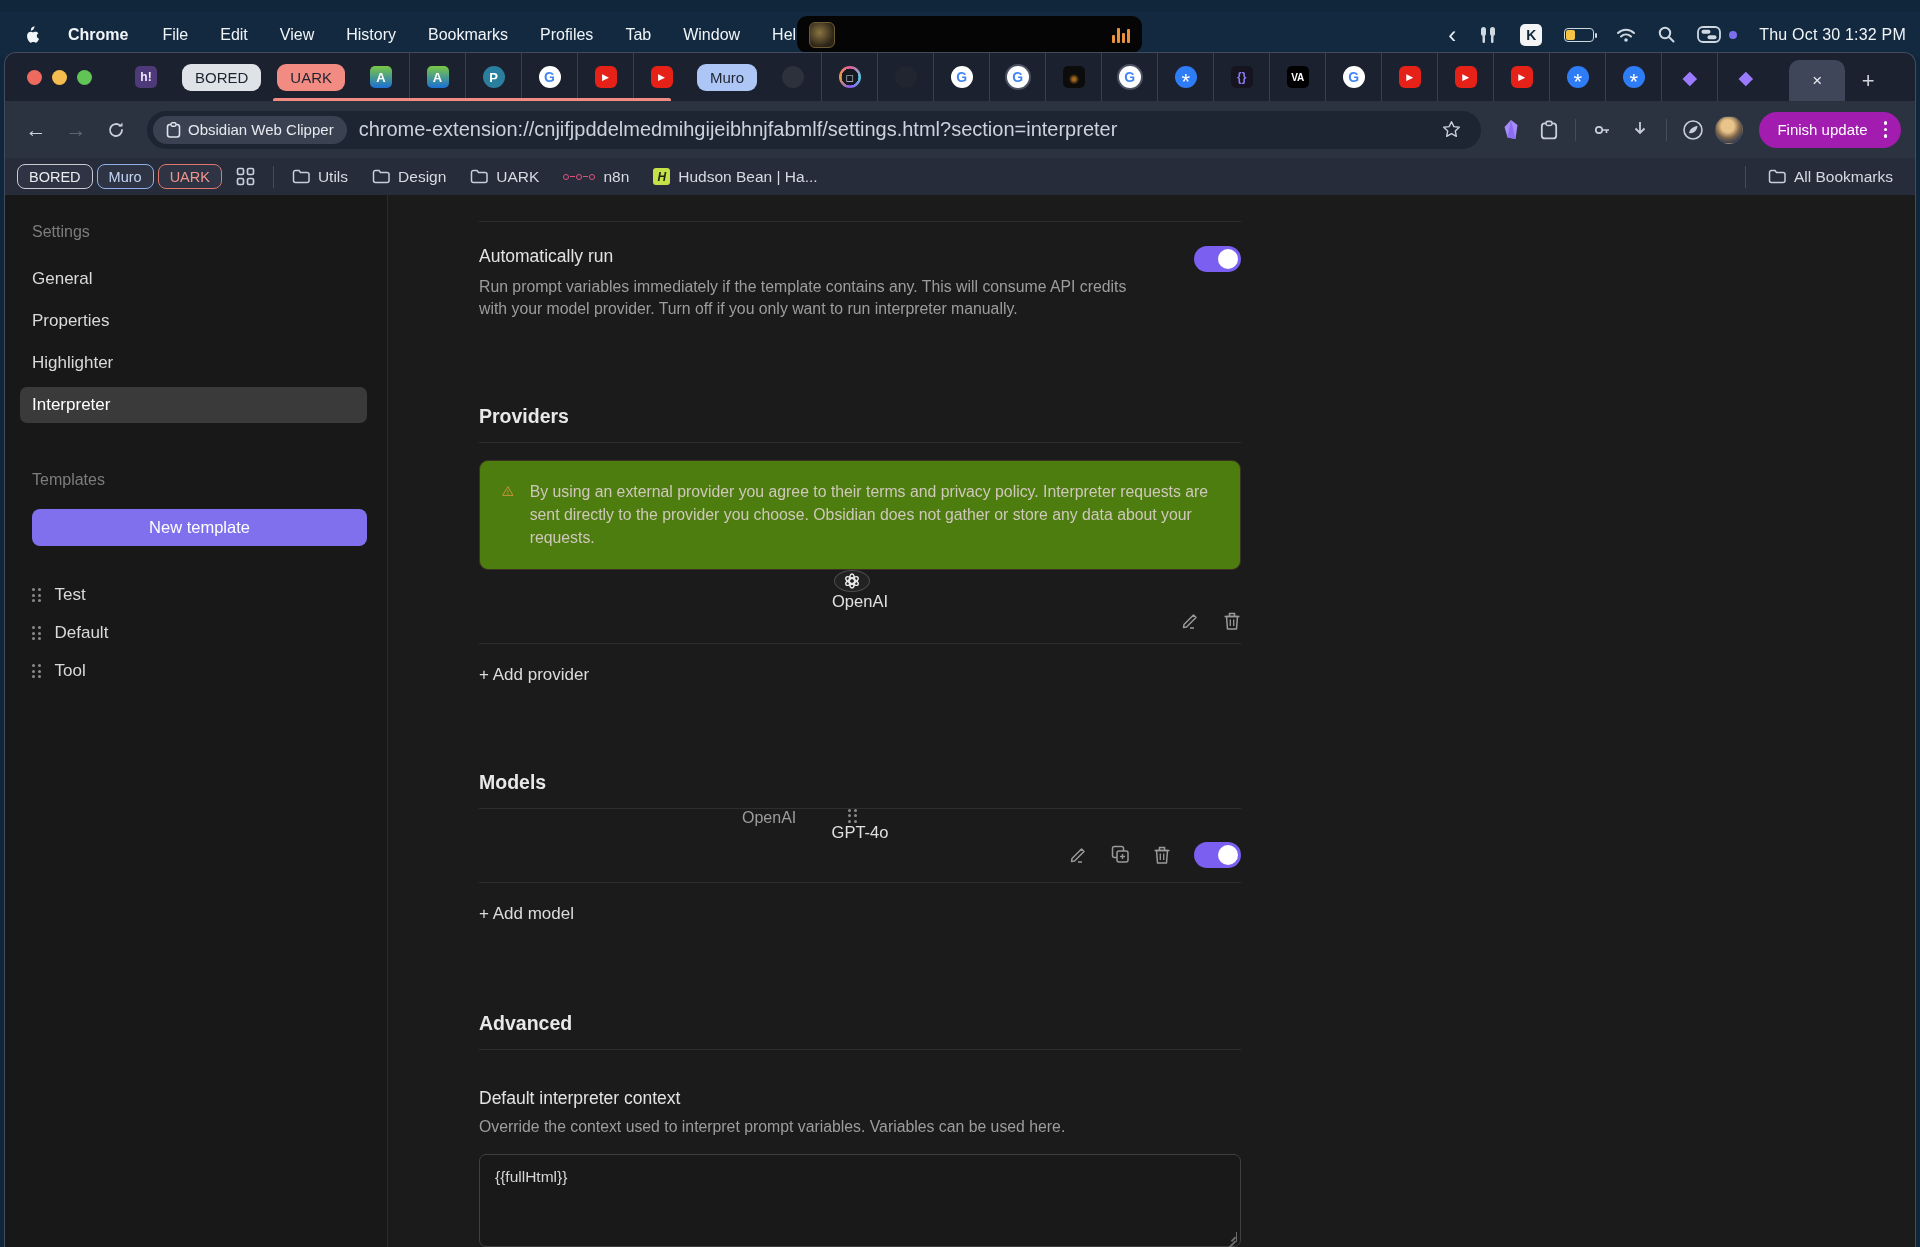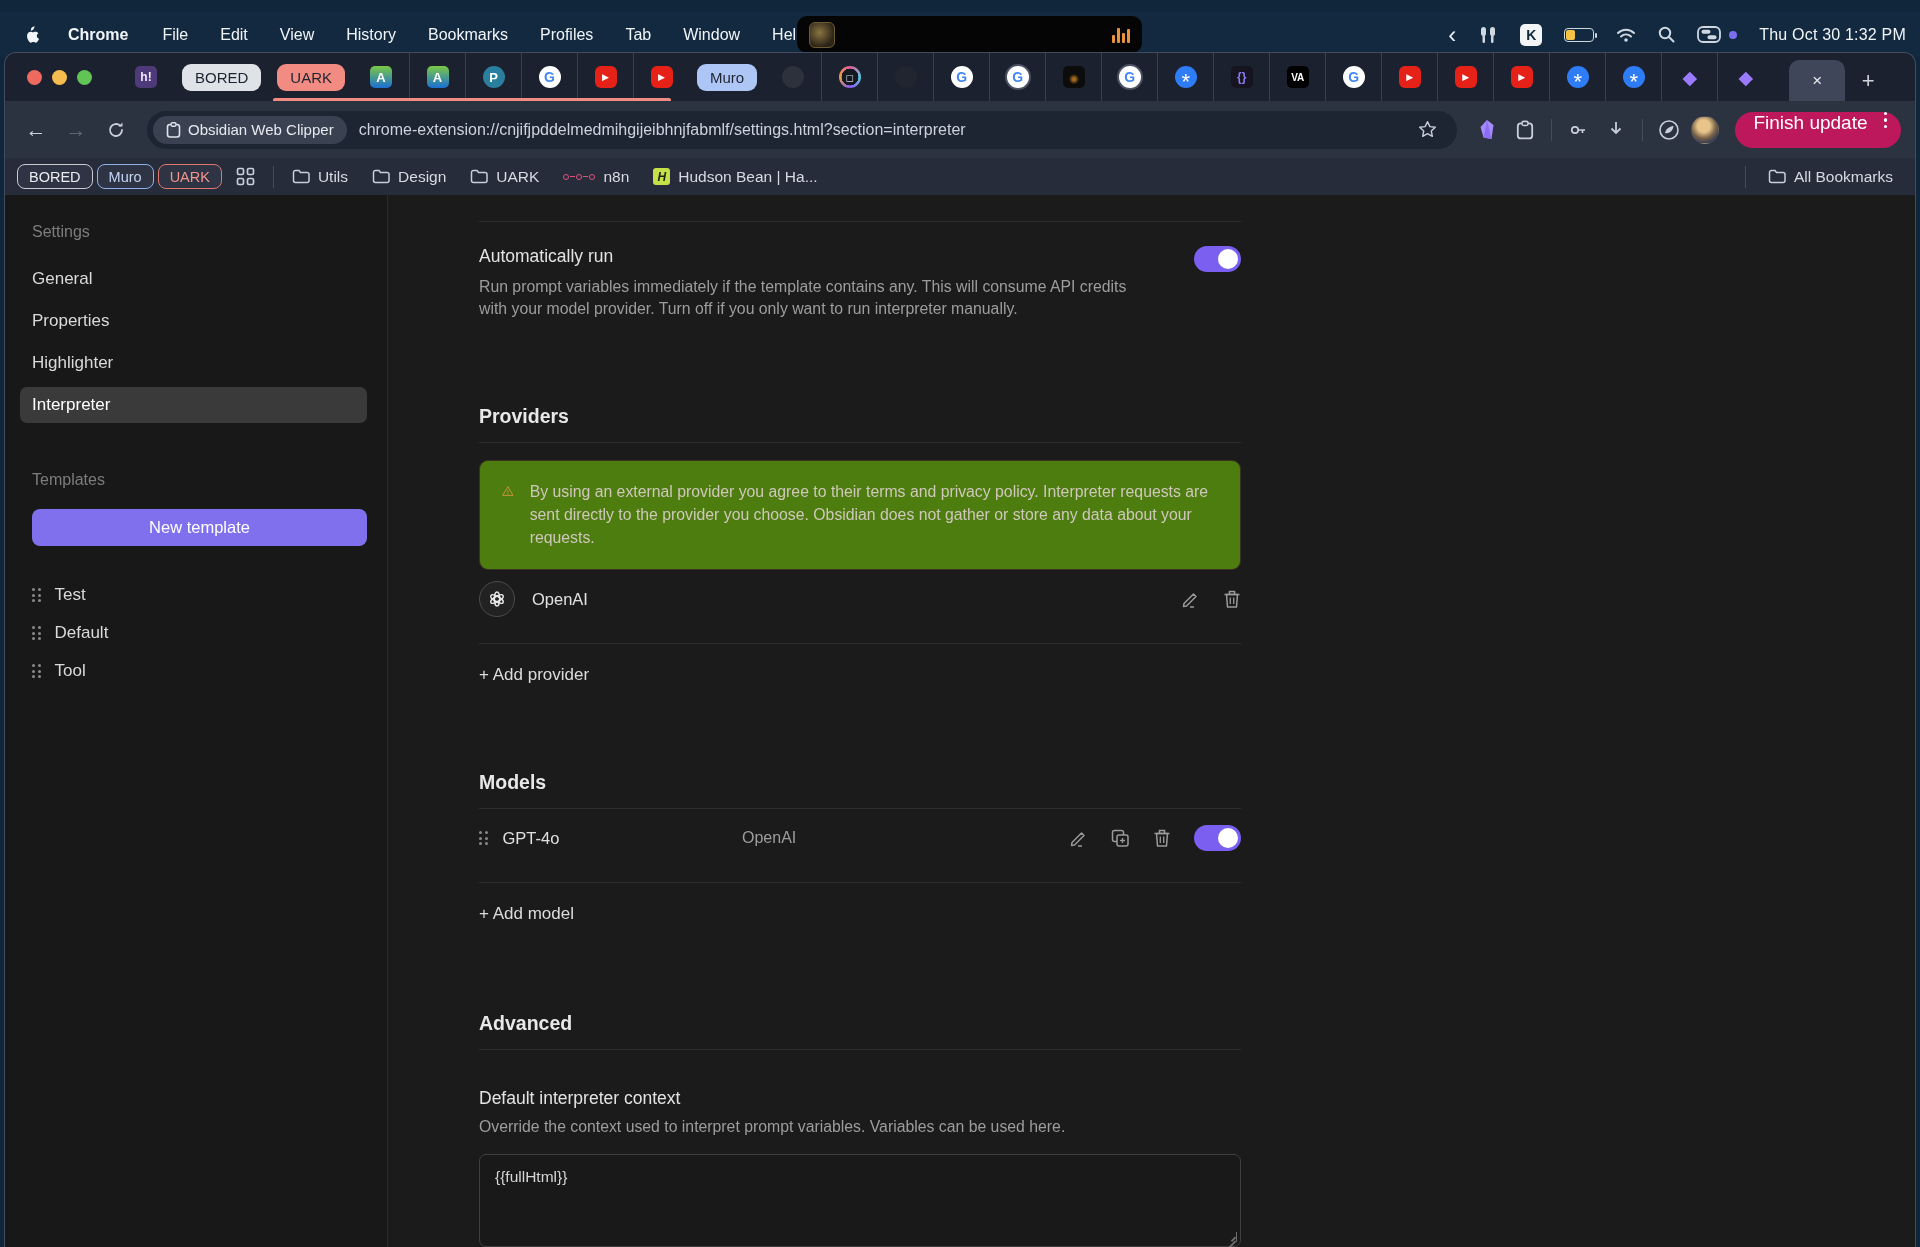--- a/index.html
+++ b/index.html
@@ -72,28 +72,28 @@
 
   
   .toolbar { height:57px; background:#2b3240; display:flex; align-items:center; padding:0 14px; gap:6px; }
   .navbtn { width:34px; height:34px; display:flex; align-items:center; justify-content:center;
     font-size:21px; color:#c9cfda; border-radius:50%; }
   .navbtn.disabled { color:#5c6575; }
   .omnibox { flex:1; height:38px; background:#1d2432; border-radius:19px; display:flex; align-items:center;
     padding:0 14px 0 6px; margin:0 8px; min-width:0; }
   .site-chip { height:28px; background:#3a4252; border-radius:14px; display:flex; align-items:center; gap:7px;
     padding:0 13px; color:#e6e9ee; font-size:15px; white-space:nowrap; }
-  .url { color:#cdd3dc; font-size:16px; margin-left:12px; white-space:nowrap; overflow:hidden; flex:1; }
+  .url { color:#cdd3dc; font-size:20px; margin-left:12px; white-space:nowrap; overflow:hidden; flex:1; }
   .omni-star { margin-left:auto; flex:0 0 auto; }
   .tool-ic { width:32px; height:32px; display:flex; align-items:center; justify-content:center; }
   .vsep { width:1px; height:22px; background:#434b5c; margin:0 4px; }
   .avatar { width:28px; height:28px; border-radius:50%;
     background:radial-gradient(circle at 45% 35%, #e8c48a 28%, #7a6248 55%, #3a4152 75%); border:1px solid #55607255; }
-  .update-btn { height:36px; background:#be185d; border-radius:18px; color:#fff; font-size:19px;
-    display:flex; align-items:flex-start; gap:10px; padding:0 8px 0 18px; margin-left:10px; }
+  .update-btn { height:36px; background:#a21caf; border-radius:18px; color:#fff; font-size:15px;
+    display:flex; align-items:center; gap:10px; padding:0 8px 0 18px; margin-left:10px; }
   .kebab { display:flex; flex-direction:column; gap:3px; padding:0 6px; }
   .kebab i { width:3.5px; height:3.5px; border-radius:50%; background:#fff; }
 
   
   .bookmarksbar { height:37px; background:#262c3a; display:flex; align-items:center; padding:0 12px; gap:4px;
     color:#d6dae2; font-size:15.5px; }
   .bm-chip { height:25px; border-radius:8px; padding:0 11px; display:flex; align-items:center;
     font-size:14.5px; font-weight:500; background:#2e3443; }
   .bm-chip.bored { border:1.5px solid #c7ccd4; color:#e9ebef; }
   .bm-chip.muro  { border:1.5px solid #8fb0ea; color:#c3d5f5; }
@@ -127,21 +127,21 @@
   .setting-text p { font-size:15.8px; color:#9d9d9d; line-height:1.42; max-width:660px; }
   .toggle { width:47px; height:26px; border-radius:13px; background:#7a5ff0; position:relative; flex:0 0 auto; }
   .toggle i { position:absolute; right:3px; top:3px; width:20px; height:20px; border-radius:50%; background:#fff; }
 
   .section-h { font-size:19.5px; font-weight:bold; color:#e8e8e8; }
   .sec-providers { margin-top:84px; }
   .sec .hr { margin-top:14px; }
   .warnbox { margin-top:17px; background:#4d7c0f; border:1px solid #3a3category;-border:0; border:1px solid #3a3120; border-radius:9px;
     padding:19px 22px; display:flex; gap:16px; }
   .warnbox p { color:#cfc8bb; font-size:15.8px; line-height:1.47; }
-  .item-row { display:flex; align-items:center; height:59px; }
+  .item-row { display:flex; align-items:center; height:59px;flex-direction:column; }
   .item-row .hrow-icons { margin-left:auto; display:flex; align-items:center; gap:23px; }
   .provider-ic { width:36px; height:36px; border-radius:50%; background:#222; border:1px solid #4c4c4c;
     display:flex; align-items:center; justify-content:center; margin-right:17px; }
   .row-title { font-size:16.5px; color:#e0e0e0; }
   .row-sub { color:#9d9d9d; font-size:16px; position:absolute; left:263px; }
   .add-link { margin-top:21px; font-size:17px; color:#dcdcdc; display:inline-block; }
   .sec-models { margin-top:86px; }
   .model-row { position:relative; }
   .model-row .dots { margin-right:15px; }
   .sec-advanced { margin-top:88px; }

